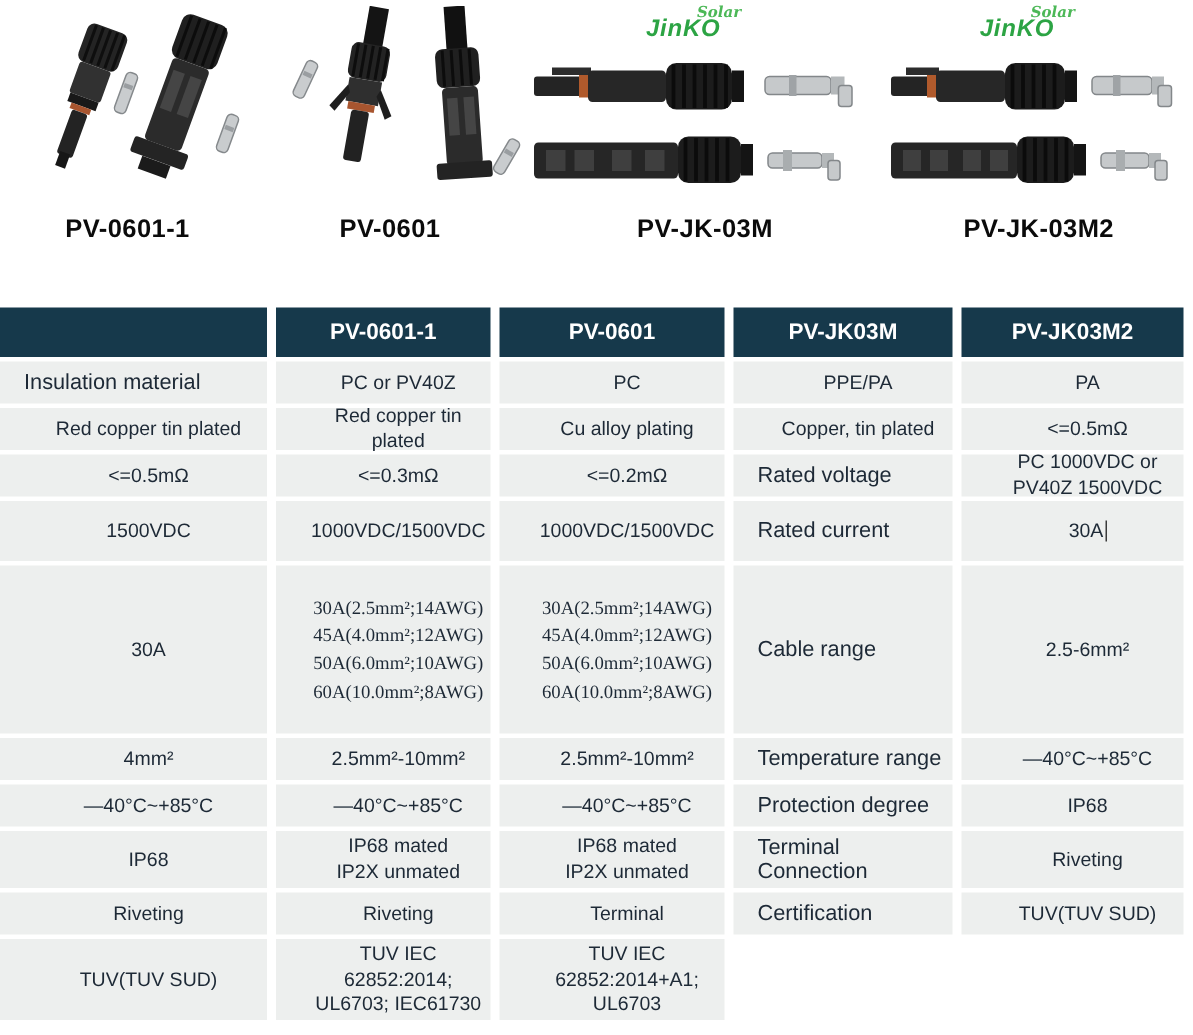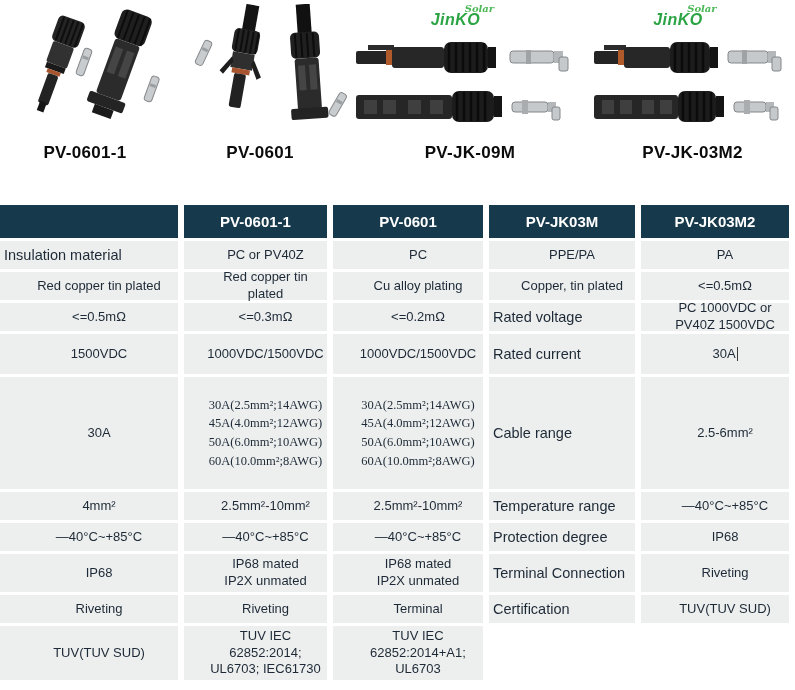--- a/index.html
+++ b/index.html
@@ -40,21 +40,21 @@
     grid-template-columns:178px 143px 150px 146px 148px;
     grid-template-rows:33px 28px 28px 28px 40px 112px 28px 28px 38px 28px 54px;
     column-gap:6px;row-gap:3px;
     width:789px;background:#ffffff;
   }
   .cell{display:flex;align-items:center;justify-content:center;box-sizing:border-box;}
   .c-head{
     background:#16394B;color:#ffffff;font-weight:bold;font-size:15px;
   }
   .c-label{
-    background:#EDEFEE;justify-content:flex-start;padding-left:4px;
+    background:#EDEFEE;justify-content:flex-start;padding-left:16px;
     font-size:14.5px;color:#1d2936;
   }
   .c-val{
     background:#EDEFEE;font-size:13px;color:#1d2936;text-align:center;
     line-height:1.3;
     padding-left:20px;
   }
   .c-val span{white-space:pre-line;}
   .c-val.small{font-size:12.5px;line-height:1.5;font-family:Liberation Serif, serif;}
   .caret{
@@ -161,21 +161,21 @@
         <rect x="80" y="63" width="13" height="14" fill="#3f3f3f"></rect>
         <rect x="102" y="54" width="42" height="31" rx="7" fill="#1c1c1c"></rect>
         <path d="M107 55v29 M114 55v29 M121 55v29 M128 55v29 M135 55v29" stroke="#0b0b0b" stroke-width="2.5"></path>
         <rect x="144" y="59" width="8" height="21" fill="#141414"></rect>
         <rect x="162" y="65" width="36" height="10" rx="3" fill="#C6C9CB" stroke="#83878A"></rect>
         <rect x="172" y="63" width="6" height="14" fill="#A9ADAF"></rect>
         <rect x="198" y="65" width="8" height="10" fill="#B4B8BA"></rect>
         <rect x="202" y="70" width="8" height="13" rx="2" fill="#C6C9CB" stroke="#83878A"></rect>
       </svg>
     </div>
-    <figcaption>PV-JK-09M</figcaption>
+    <figcaption>PV-JK-03M</figcaption>
   </figure>
 
   <figure class="product p4">
     <div class="img-box">
       <div class="jinko-logo">
         <span class="solar">Solar</span>
         <span class="jinko">JinKO</span>
       </div>
       <svg width="205" height="106" viewBox="0 0 205 100" style="margin-top:30px">
         <rect x="14" y="8" width="22" height="5" fill="#2c2c2c"></rect>

